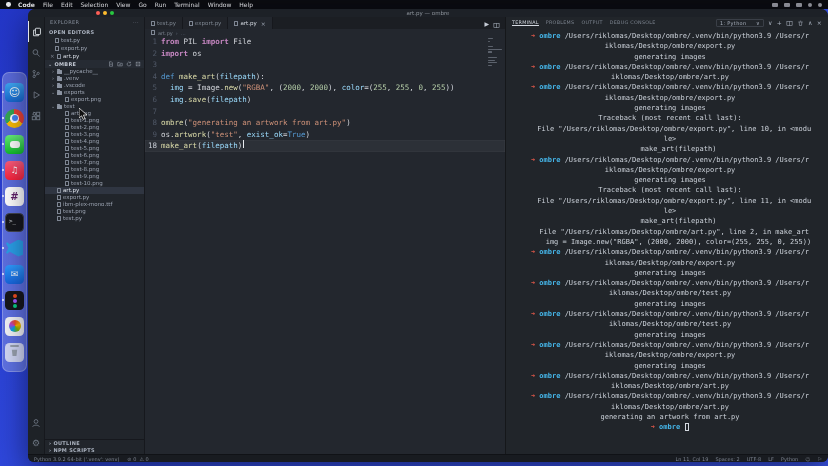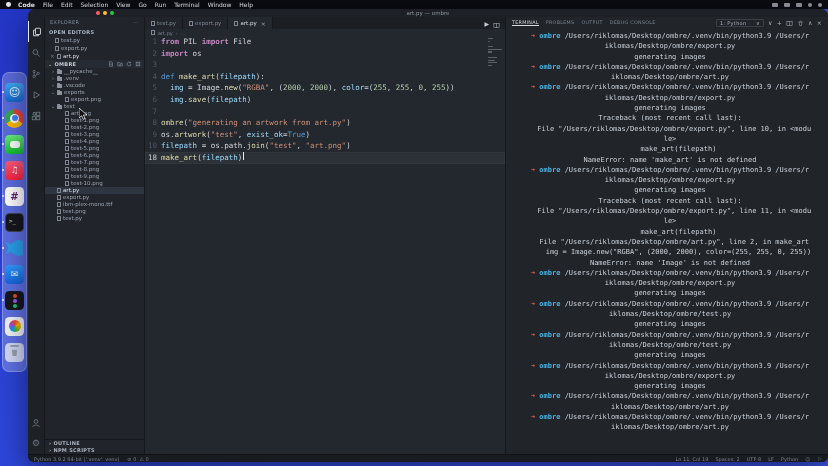--- a/index.html
+++ b/index.html
@@ -491,21 +491,20 @@
           <div id="code-lines">
               <div class="code-line"><span class="gutter">1</span><span class="ctext"><span class="tok-kw">from</span><span class="tok-t"> PIL </span><span class="tok-kw">import</span><span class="tok-t"> File</span></span></div>
               <div class="code-line"><span class="gutter">2</span><span class="ctext"><span class="tok-kw">import</span><span class="tok-t"> os</span></span></div>
               <div class="code-line"><span class="gutter">3</span><span class="ctext"></span></div>
               <div class="code-line"><span class="gutter">4</span><span class="ctext"><span class="tok-b">def</span><span class="tok-t"> </span><span class="tok-fn">make_art</span><span class="tok-t">(</span><span class="tok-v">filepath</span><span class="tok-t">):</span></span></div>
               <div class="code-line"><span class="gutter">5</span><span class="ctext"><span class="tok-t">  </span><span class="tok-v">img</span><span class="tok-t"> = Image.</span><span class="tok-fn">new</span><span class="tok-t">(</span><span class="tok-s">"RGBA"</span><span class="tok-t">, (</span><span class="tok-num">2000</span><span class="tok-t">, </span><span class="tok-num">2000</span><span class="tok-t">), </span><span class="tok-v">color</span><span class="tok-t">=(</span><span class="tok-num">255</span><span class="tok-t">, </span><span class="tok-num">255</span><span class="tok-t">, </span><span class="tok-num">0</span><span class="tok-t">, </span><span class="tok-num">255</span><span class="tok-t">))</span></span></div>
               <div class="code-line"><span class="gutter">6</span><span class="ctext"><span class="tok-t">  </span><span class="tok-v">img</span><span class="tok-t">.</span><span class="tok-fn">save</span><span class="tok-t">(</span><span class="tok-v">filepath</span><span class="tok-t">)</span></span></div>
               <div class="code-line"><span class="gutter">7</span><span class="ctext"></span></div>
               <div class="code-line"><span class="gutter">8</span><span class="ctext"><span class="tok-fn">ombre</span><span class="tok-t">(</span><span class="tok-s">"generating an artwork from art.py"</span><span class="tok-t">)</span></span></div>
               <div class="code-line"><span class="gutter">9</span><span class="ctext"><span class="tok-t">os.</span><span class="tok-fn">artwork</span><span class="tok-t">(</span><span class="tok-s">"test"</span><span class="tok-t">, </span><span class="tok-v">exist_ok</span><span class="tok-t">=</span><span class="tok-b">True</span><span class="tok-t">)</span></span></div>
-              <div class="code-line"><span class="gutter">10</span><span class="ctext"><span class="tok-v">filepath</span><span class="tok-t"> = os.path.</span><span class="tok-fn">join</span><span class="tok-t">(</span><span class="tok-s">"test"</span><span class="tok-t">, </span><span class="tok-s">"art.png"</span><span class="tok-t">)</span></span></div>
               <div class="code-line current"><span class="gutter">18</span><span class="ctext"><span class="tok-fn">make_art</span><span class="tok-t">(</span><span class="tok-v">filepath</span><span class="tok-t">)</span></span><span class="caret"></span></div>
             </div>
           <div id="minimap">
               <div class="mm-line" style="width: 4.62px;"></div>
               <div class="mm-line" style="width: 1.98px;"></div>
               <div class="mm-line" style="width: 0px; background: transparent;"></div>
               <div class="mm-line" style="width: 5.06px;"></div>
               <div class="mm-line" style="width: 14.3px;"></div>
               <div class="mm-line" style="width: 4.4px;"></div>
               <div class="mm-line" style="width: 0px; background: transparent;"></div>
@@ -555,47 +554,47 @@
             <div class="tline">generating images</div>
             <div class="tline"><span class="t-arrow">➜ </span><span class="t-cwd">ombre</span><span> /Users/riklomas/Desktop/ombre/.venv/bin/python3.9 /Users/r</span></div>
             <div class="tline">iklomas/Desktop/ombre/art.py</div>
             <div class="tline"><span class="t-arrow">➜ </span><span class="t-cwd">ombre</span><span> /Users/riklomas/Desktop/ombre/.venv/bin/python3.9 /Users/r</span></div>
             <div class="tline">iklomas/Desktop/ombre/export.py</div>
             <div class="tline">generating images</div>
             <div class="tline">Traceback (most recent call last):</div>
             <div class="tline">  File "/Users/riklomas/Desktop/ombre/export.py", line 10, in &lt;modu</div>
             <div class="tline">le&gt;</div>
             <div class="tline">    make_art(filepath)</div>
-            <div class="tline">NameError: name 'make_art' is not defined</div>
             <div class="tline"><span class="t-arrow">➜ </span><span class="t-cwd">ombre</span><span> /Users/riklomas/Desktop/ombre/.venv/bin/python3.9 /Users/r</span></div>
             <div class="tline">iklomas/Desktop/ombre/export.py</div>
             <div class="tline">generating images</div>
             <div class="tline">Traceback (most recent call last):</div>
             <div class="tline">  File "/Users/riklomas/Desktop/ombre/export.py", line 11, in &lt;modu</div>
             <div class="tline">le&gt;</div>
             <div class="tline">    make_art(filepath)</div>
             <div class="tline">  File "/Users/riklomas/Desktop/ombre/art.py", line 2, in make_art</div>
             <div class="tline">    img = Image.new("RGBA", (2000, 2000), color=(255, 255, 0, 255))</div>
-            <div class="tline">NameError: name 'Image' is not defined</div>
             <div class="tline"><span class="t-arrow">➜ </span><span class="t-cwd">ombre</span><span> /Users/riklomas/Desktop/ombre/.venv/bin/python3.9 /Users/r</span></div>
             <div class="tline">iklomas/Desktop/ombre/export.py</div>
             <div class="tline">generating images</div>
             <div class="tline"><span class="t-arrow">➜ </span><span class="t-cwd">ombre</span><span> /Users/riklomas/Desktop/ombre/.venv/bin/python3.9 /Users/r</span></div>
             <div class="tline">iklomas/Desktop/ombre/test.py</div>
             <div class="tline">generating images</div>
             <div class="tline"><span class="t-arrow">➜ </span><span class="t-cwd">ombre</span><span> /Users/riklomas/Desktop/ombre/.venv/bin/python3.9 /Users/r</span></div>
             <div class="tline">iklomas/Desktop/ombre/test.py</div>
             <div class="tline">generating images</div>
             <div class="tline"><span class="t-arrow">➜ </span><span class="t-cwd">ombre</span><span> /Users/riklomas/Desktop/ombre/.venv/bin/python3.9 /Users/r</span></div>
             <div class="tline">iklomas/Desktop/ombre/export.py</div>
             <div class="tline">generating images</div>
             <div class="tline"><span class="t-arrow">➜ </span><span class="t-cwd">ombre</span><span> /Users/riklomas/Desktop/ombre/.venv/bin/python3.9 /Users/r</span></div>
             <div class="tline">iklomas/Desktop/ombre/art.py</div>
             <div class="tline"><span class="t-arrow">➜ </span><span class="t-cwd">ombre</span><span> /Users/riklomas/Desktop/ombre/.venv/bin/python3.9 /Users/r</span></div>
             <div class="tline">iklomas/Desktop/ombre/art.py</div>
+            <div class="tline">generating an artwork from art.py</div>
+            <div class="tline"><span class="t-arrow">➜ </span><span class="t-cwd">ombre</span> <span class="t-cursor"></span></div>
           </div>
       </div>
     </div>
 
     <div id="statusbar">
       <span class="sb-item">Python 3.9.2 64-bit ('.venv': venv)</span>
       <span class="sb-item">
         ⊘ <span>0</span>&nbsp; ⚠ <span>0</span>
       </span>
       <span id="sb-right">

